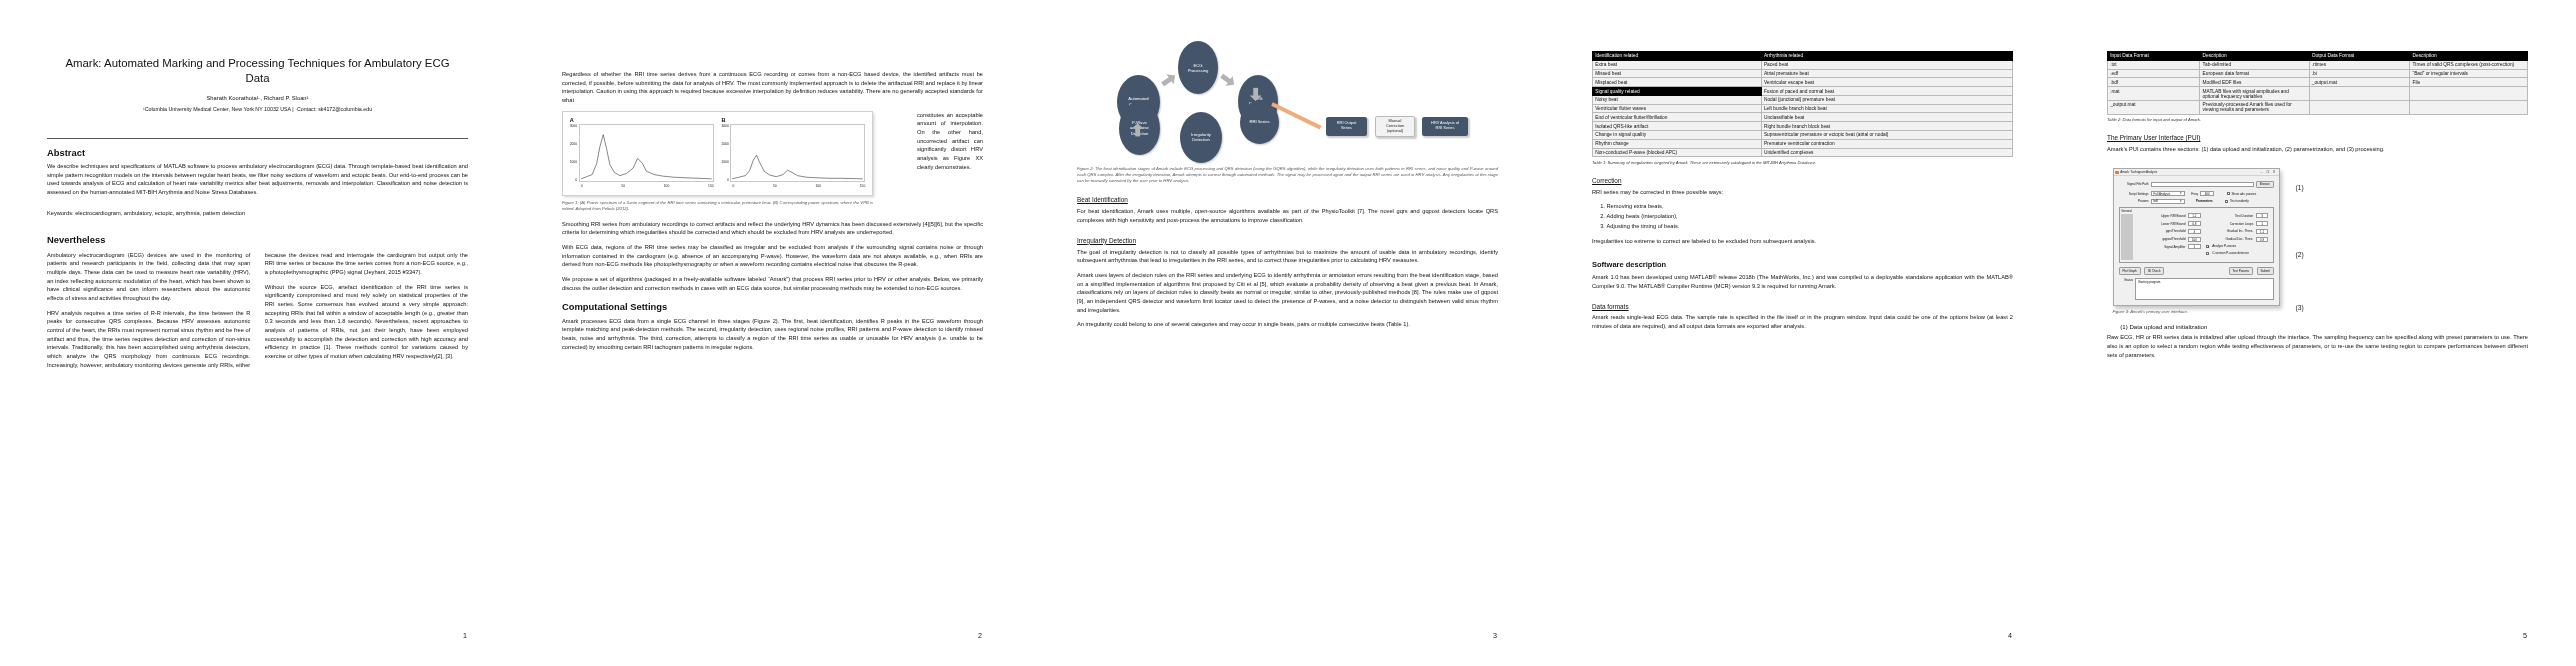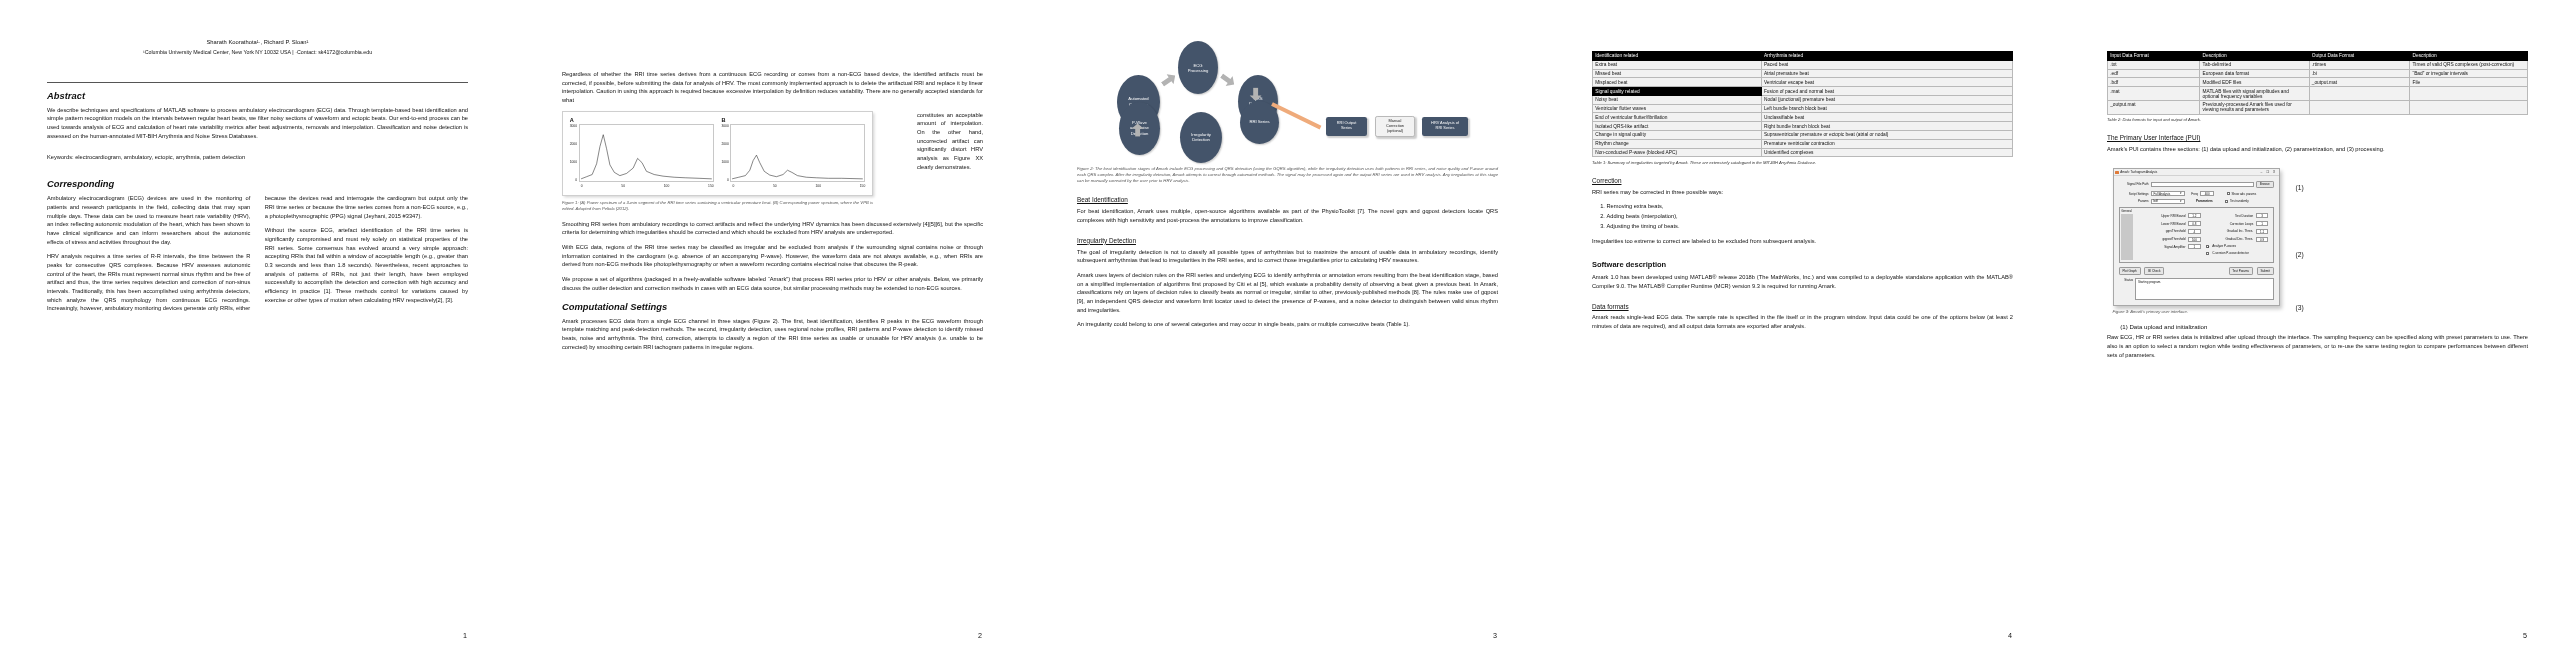--- a/index.html
+++ b/index.html
@@ -54,21 +54,20 @@
   .rule {
     border: none;
     border-top: 0.9px solid #555;
     margin: 24.5px 0 7.8px 0;
   }
   h2.sec {
     font-size: 9.4px;
     font-weight: bold;
     color: #111;
     margin: 0 0 4.4px 0;
-    font-style: italic;
   }
   h2.sec.spaced { margin-top: 16.7px; }
   p.body {
     font-size: 5.7px;
     line-height: 1.52;
     color: #111;
     text-align: justify;
     margin: 0 0 6.1px 0;
   }
   p.kw {
@@ -227,30 +226,31 @@
   }
   .fignote { font-size: 4.2px; font-style: italic; color: #555; margin: 3.3px 0 0 5.6px; }
   .numhead { font-size: 6.1px; color: #111; margin: 9px 0 3.3px 13.3px; }
 </style>
 </head>
 <body>
 
 <div id="spread">
 
   <div class="page">
+    <div class="title">Amark: Automated Marking and Processing Techniques for Ambulatory ECG Data</div>
     <div class="authors">Sharath Koorathota¹·, Richard P. Sloan¹</div>
     <div class="affil">¹Columbia University Medical Center, New York NY 10032 USA | ·Contact: sk4172@columbia.edu</div>
 
     <hr class="rule">
 
     <h2 class="sec">Abstract</h2>
     <p class="body">We describe techniques and specifications of MATLAB software to process ambulatory electrocardiogram (ECG) data. Through template-based beat identification and simple pattern recognition models on the intervals between regular heart beats, we filter noisy sections of waveform and ectopic beats. Our end-to-end process can be used towards analysis of ECG and calculation of heart rate variability metrics after beat adjustments, removals and interpolation. Classification and noise detection is assessed on the human-annotated MIT-BIH Arrythmia and Noise Stress Databases.</p>
     <p class="kw">Keywords: electrocardiogram, ambulatory, ectopic, arrythmia, pattern detection</p>
 
-    <h2 class="sec spaced">Corresponding</h2>
+    <h2 class="sec spaced">Nevertheless</h2>
     <div class="twocol">
       <p class="body">Ambulatory electrocardiogram (ECG) devices are used in the monitoring of patients and research participants in the field, collecting data that may span multiple days.  These data can be used to measure heart rate variability (HRV), an index reflecting autonomic modulation of the heart, which has been shown to have clinical significance and can inform researchers about the autonomic effects of stress and activities throughout the day.</p>
       <p class="body">HRV analysis requires a time series of R-R intervals, the time between the R peaks for consecutive QRS complexes.  Because HRV assesses autonomic control of the heart, the RRIs must represent normal sinus rhythm and be free of artifact and thus, the time series requires detection and correction of non-sinus intervals.  Traditionally, this has been accomplished using arrhythmia detectors, which analyze the QRS morphology from continuous ECG recordings.  Increasingly, however, ambulatory monitoring devices generate only RRIs, either because the devices read and interrogate the cardiogram but output only the RRI time series or because the time series comes from a non-ECG source, e.g., a photoplethysmographic (PPG) signal (Jeyhani, 2015 #3347).</p>
       <p class="body">Without the source ECG, artefact identification of the RRI time series is significantly compromised and must rely solely on statistical properties of the RRI series.  Some consensus has evolved around a very simple approach:  accepting RRIs that fall within a window of acceptable length (e.g., greater than 0.3 seconds and less than 1.8 seconds).  Nevertheless, recent approaches to analysis of patterns of RRIs, not just their length, have been employed successfully to accomplish the detection and correction with high accuracy and efficiency in practice [1]. These methods control for variations caused by exercise or other types of motion when calculating HRV respectively[2], [3].</p>
     </div>
 
     <div class="page-num">1</div>
   </div>
 
   <div class="page">

